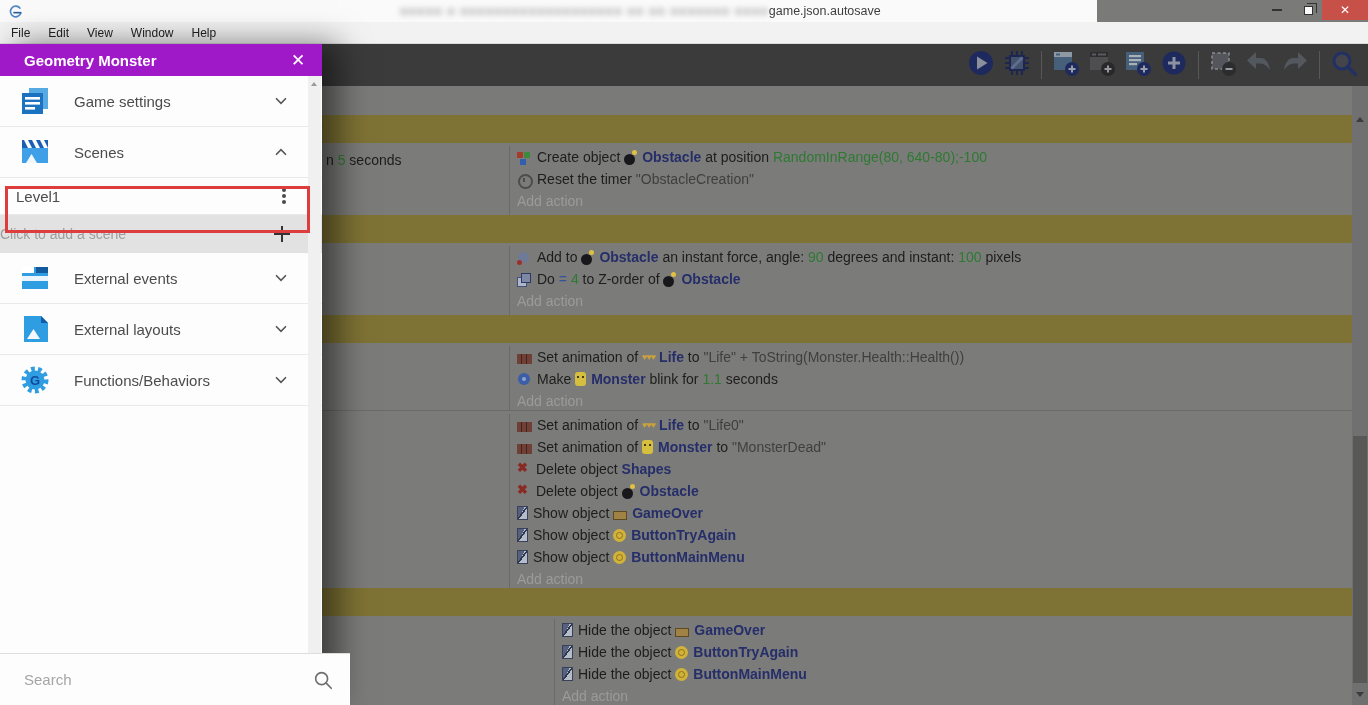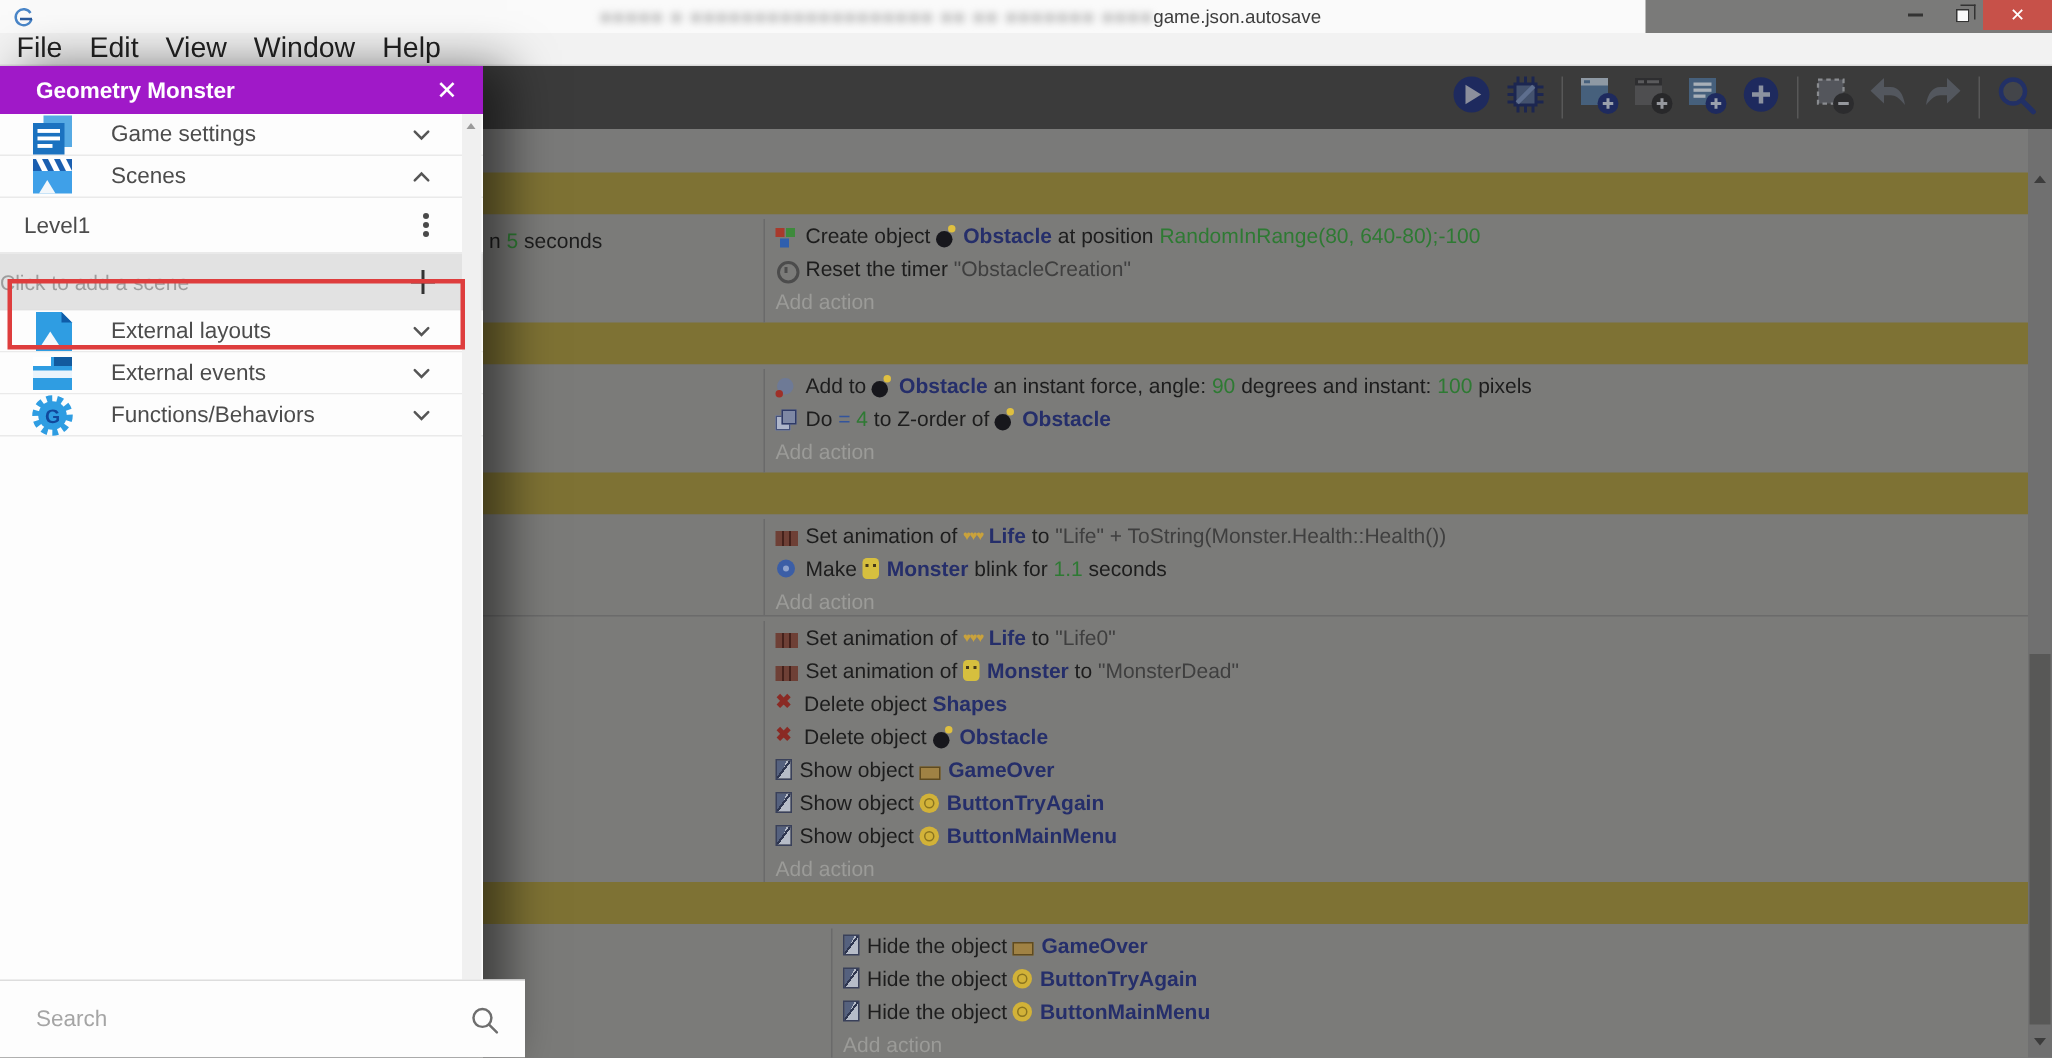--- a/index.html
+++ b/index.html
@@ -14,21 +14,21 @@
   .win-btn { position:absolute; top:0; height:20px; display:flex; align-items:center; justify-content:center; cursor:default; }
   .wb-min { left:1258px; width:37px; }
   .wb-res { left:1295px; width:27px; }
   .wb-close { left:1322px; width:46px; background:var(--close-button,#C75149); }
   .glyph-min { width:10px; height:2px; background:#333; }
   .glyph-res { width:9px; height:9px; border:1.3px solid #333; position:relative; background:#fafafa; }
   .glyph-res::before { content:""; position:absolute; left:2px; top:-4px; width:9px; height:9px; border:1.3px solid #333; border-bottom:none; border-left:none; }
   .glyph-close { color:#fff; font-size:12px; line-height:1; }
 
   .menubar { position:absolute; left:0; top:22px; width:1368px; height:22px; background:#f2f2f2; border-bottom:1px solid #dadada; display:flex; align-items:center; padding-left:2px; }
-  .menu-item { font-size:19px; color:#222; padding:0 9px; height:100%; display:flex; align-items:center; }
+  .menu-item { font-size:12px; color:#222; padding:0 9px; height:100%; display:flex; align-items:center; }
 
   
   .toolbar { position:absolute; left:0; top:44px; width:1368px; height:42px; background:#3b3b3b; display:flex; align-items:center; justify-content:flex-end; padding-right:6px; }
   .tb-btn { width:36px; height:36px; display:flex; align-items:center; justify-content:center; }
   .tb-btn svg { width:30px; height:30px; }
   .tb-sep { width:1px; height:28px; background:#585858; margin:0 6px; }
 
   
   .sheet { position:absolute; left:0; top:86px; width:1368px; height:619px; background:#7a7a79; }
   .rows { position:absolute; left:0; top:0; width:1352px; }
@@ -76,21 +76,21 @@
   .m-thumb { position:absolute; left:1px; top:350px; width:14px; height:247px; background:#585857; }
   .arrow { width:0; height:0; position:absolute; left:4px; }
   .arr-up { top:31px; border-left:4px solid transparent; border-right:4px solid transparent; border-bottom:5px solid #3c3c3c; }
   .arr-dn { top:606px; border-left:4px solid transparent; border-right:4px solid transparent; border-top:5px solid #3c3c3c; }
 
   
   .drawer { position:absolute; left:0; top:44px; width:322px; height:661px; background:#fdfdfd; box-shadow:16px 0 30px rgba(0,0,0,.5); }
   .drawer-header { height:32px; background:var(--drawer-header,#A019C8); display:flex; align-items:center; padding:0 14px 0 24px; }
   .drawer-title { color:#fff; font-size:15px; font-weight:700; flex:1; }
   .drawer-close { width:20px; height:20px; display:flex; align-items:center; justify-content:center; color:#fff; font-size:17px; }
-  .d-row { height:28px; display:flex; align-items:center; border-bottom:1px solid #eaeaea; background:#fdfdfd; position:relative; padding-left:18px; }
+  .d-row { height:51px; display:flex; align-items:center; border-bottom:1px solid #eaeaea; background:#fdfdfd; position:relative; padding-left:18px; }
   .d-icon { width:34px; height:34px; margin-right:22px; flex:none; }
   .d-icon svg { width:34px; height:34px; }
   .d-label { font-size:15px; color:#4c4c4c; }
   .chev { position:absolute; right:32px; width:18px; height:18px; }
   .row-level1 { height:37px; padding-left:16px; }
   .kebab { position:absolute; right:36px; width:4px; height:4px; border-radius:50%; background:#4a4a4a; box-shadow:0 6px 0 #4a4a4a, 0 -6px 0 #4a4a4a; }
   .row-add { height:38px; background:#e2e2e2; display:flex; align-items:center; justify-content:flex-start; border-bottom:1px solid #e0e0e0; position:relative; }
   .add-label { font-size:14px; color:#9d9d9d; }
   .plus { position:absolute; right:32px; width:16px; height:16px; }
   .plus::before { content:""; position:absolute; left:7px; top:0; width:2px; height:16px; background:#333; }
@@ -318,37 +318,37 @@
     <span class="d-label">Level1</span>
     <span class="kebab"></span>
   </div>
   <div class="row-add">
     <span class="add-label">Click to add a scene</span>
     <span class="plus"></span>
   </div>
   <div id="drawer-bottom">
       <div class="d-row">
         <span class="d-icon"><svg viewBox="0 0 34 34">
-            <path d="M6 4h17l7 7v19H6z" fill="#2f9de2"></path>
-            <path d="M23 4l7 7h-7z" fill="#0f5ca8"></path>
-            <path d="M9 27l6.5-10 6.5 10z" fill="#f4f8fc"></path>
-          </svg></span>
-        <span class="d-label">External layouts</span>
-        <svg class="chev" viewBox="0 0 24 24">
-          <path d="M6 9l6 6 6-6" stroke="#555" stroke-width="2.2" fill="none" stroke-linecap="round"></path>
-        </svg>
-      </div>
-      <div class="d-row">
-        <span class="d-icon"><svg viewBox="0 0 34 34">
             <rect x="4" y="6" width="26" height="22" fill="#2f9de2"></rect>
             <rect x="4" y="6" width="12" height="6" fill="#fff"></rect>
             <rect x="18" y="6" width="12" height="6" fill="#125a9e"></rect>
             <rect x="4" y="15" width="26" height="5" fill="#eaf4fc"></rect>
           </svg></span>
         <span class="d-label">External events</span>
+        <svg class="chev" viewBox="0 0 24 24">
+          <path d="M6 9l6 6 6-6" stroke="#555" stroke-width="2.2" fill="none" stroke-linecap="round"></path>
+        </svg>
+      </div>
+      <div class="d-row">
+        <span class="d-icon"><svg viewBox="0 0 34 34">
+            <path d="M6 4h17l7 7v19H6z" fill="#2f9de2"></path>
+            <path d="M23 4l7 7h-7z" fill="#0f5ca8"></path>
+            <path d="M9 27l6.5-10 6.5 10z" fill="#f4f8fc"></path>
+          </svg></span>
+        <span class="d-label">External layouts</span>
         <svg class="chev" viewBox="0 0 24 24">
           <path d="M6 9l6 6 6-6" stroke="#555" stroke-width="2.2" fill="none" stroke-linecap="round"></path>
         </svg>
       </div>
       <div class="d-row">
         <span class="d-icon"><svg viewBox="0 0 34 34">
             <circle cx="17" cy="17" r="10.5" fill="none" stroke="#2f9de2" stroke-width="6" stroke-dasharray="3.5 3"></circle>
             <circle cx="17" cy="17" r="9.5" fill="#2f9de2"></circle>
             <text x="17" y="22" font-size="13" font-weight="bold" text-anchor="middle" fill="#11489c" font-family="Liberation Sans, sans-serif">G</text>
           </svg></span>

